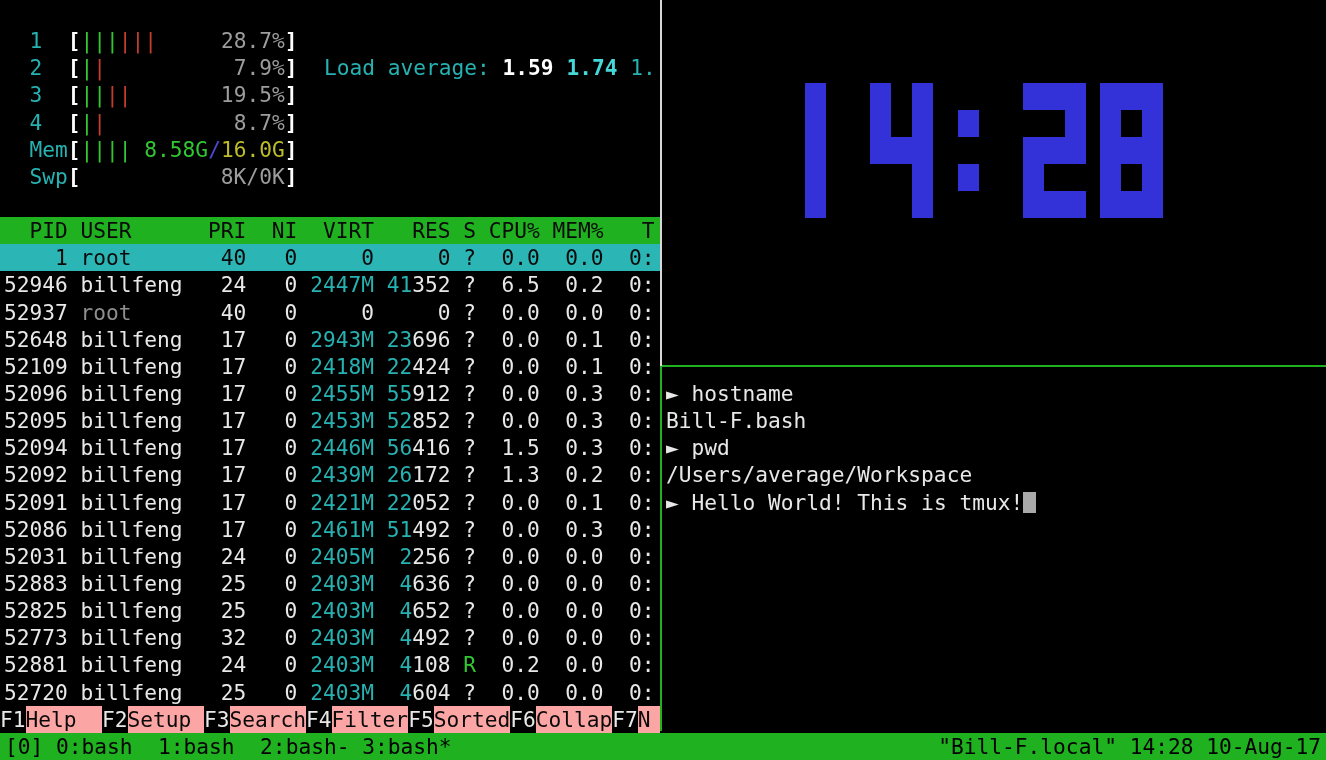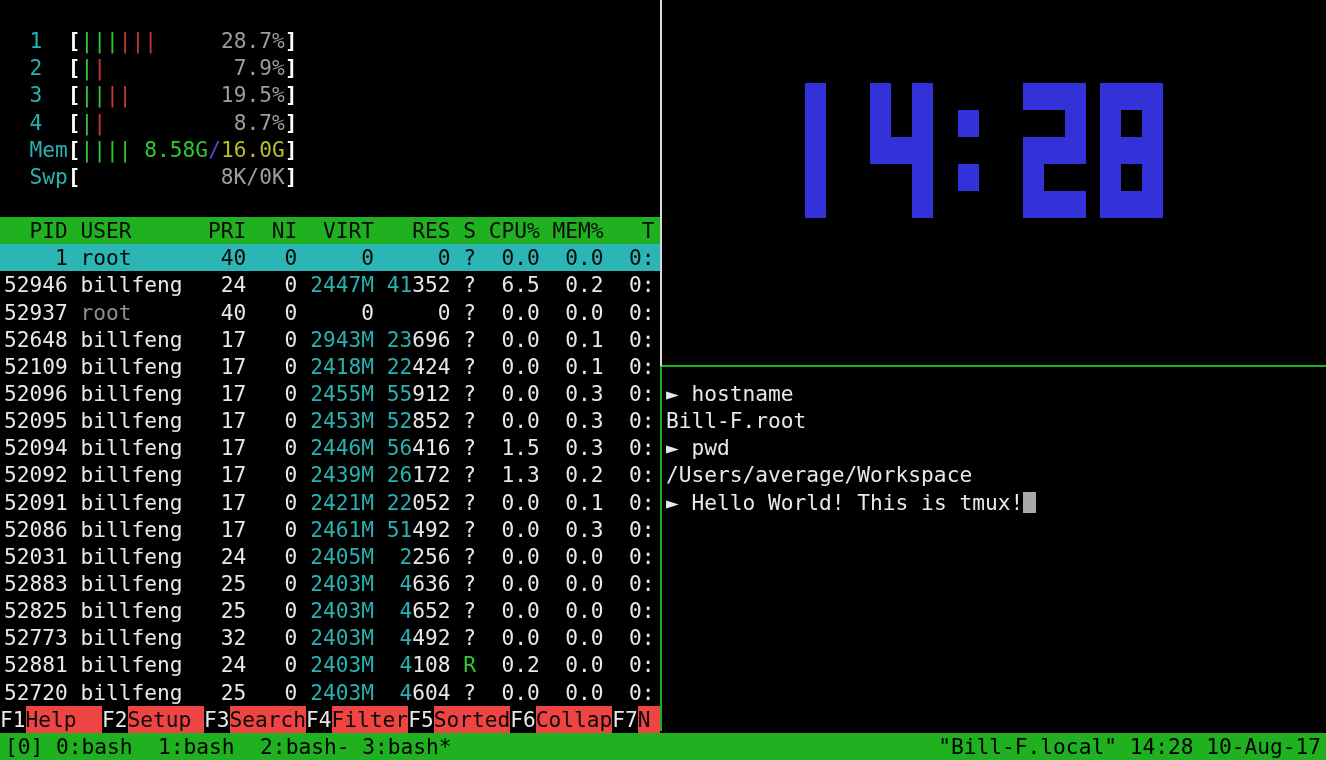--- a/index.html
+++ b/index.html
@@ -16,21 +16,21 @@
   .c-red{color:#c43c30;}
   .c-gray{color:#9d9d9d;}
   .c-yellow{color:#bdbd2a;}
   .c-blue{color:#4a4ad1;}
   .c-dim{color:#8f8f8f;}
   .htop-header{background:#1fb11f;color:#0a0a0a;}
   .proc{color:#e8e8e8;}
   .selected{background:#2cb5b5;}
   .selected .ib, .selected span{color:#0a0a0a !important;font-weight:normal !important;}
   .fk-key{color:#e8e8e8;}
-  .fk-label{background:#ef4444;color:#0a0a0a;}
+  .fk-label{background:#fca5a5;color:#0a0a0a;}
   .statusbar{position:absolute;left:0;top:733px;width:1326px;height:28px;background:#1fb11f;
              color:#000000;line-height:28px;white-space:pre;}
   .status-right{position:absolute;right:5px;top:0;}
   .divv-top{position:absolute;left:660px;top:0;width:2px;height:366px;background:#d8d8d8;}
   .divv-bot{position:absolute;left:660px;top:366px;width:2px;height:365px;background:#1fb11f;}
   .divh{position:absolute;left:662px;top:365px;width:664px;height:2px;background:#1fb11f;}
   .clk{position:absolute;width:21px;height:27px;background:#3232d8;}
   .term-line{color:#e8e8e8;}
   .cursor{display:inline-block;width:13px;height:21px;background:#a9a9a9;transform:translateY(3px);}
 </style>
@@ -41,20 +41,21 @@
 
   <div id="htop-meters">
       <div class="trow" style="top: 27px; left: 0px; padding-left: 4px; width: 656px;"><span class="c-cyan">  1  </span><span class="c-whiteb">[</span><span class="c-green">|||</span><span class="c-red">|||</span><span class="c-gray">     28.7%</span><span class="c-whiteb">]</span></div>
       <div class="trow" style="top: 54px; left: 0px; padding-left: 4px; width: 656px;"><span class="c-cyan">  2  </span><span class="c-whiteb">[</span><span class="c-green">|</span><span class="c-red">|</span><span class="c-gray">          7.9%</span><span class="c-whiteb">]</span></div>
       <div class="trow" style="top: 81px; left: 0px; padding-left: 4px; width: 656px;"><span class="c-cyan">  3  </span><span class="c-whiteb">[</span><span class="c-green">||</span><span class="c-red">||</span><span class="c-gray">       19.5%</span><span class="c-whiteb">]</span></div>
       <div class="trow" style="top: 109px; left: 0px; padding-left: 4px; width: 656px;"><span class="c-cyan">  4  </span><span class="c-whiteb">[</span><span class="c-green">|</span><span class="c-red">|</span><span class="c-gray">          8.7%</span><span class="c-whiteb">]</span></div>
       <div class="trow" style="top: 136px; left: 0px; padding-left: 4px; width: 656px;"><span class="c-cyan">  Mem</span><span class="c-whiteb">[</span><span class="c-green">||||</span><span class="c-green"> 8.58G</span><span class="c-blue">/</span><span class="c-yellow">16.0G</span><span class="c-whiteb">]</span></div>
       <div class="trow" style="top: 163px; left: 0px; padding-left: 4px; width: 656px;"><span class="c-cyan">  Swp</span><span class="c-whiteb">[</span><span class="c-gray">           8K/0K</span><span class="c-whiteb">]</span></div>
     </div>
 
+  <div class="trow" style="left:324px;top:54px"><span class="c-cyan">Load average: </span><span class="c-whiteb">1.59 </span><span class="c-cyanb">1.74</span><span class="c-cyan"> 1.</span></div>
 
   <div id="htop-table">
       <div class="trow htop-header" style="top: 217px; left: 0px; padding-left: 4px; width: 656px;"><span class="ib" style="width: 5ch; text-align: right;">  PID</span><span class="ib"> </span><span class="ib" style="width: 10ch; text-align: left;">USER      </span><span class="ib" style="width: 3ch; text-align: right;">PRI</span><span class="ib"> </span><span class="ib" style="width: 3ch; text-align: right;"> NI</span><span class="ib"> </span><span class="ib" style="width: 5ch; text-align: right;"> VIRT</span><span class="ib"> </span><span class="ib" style="width: 5ch; text-align: right;">  RES</span><span class="ib"> </span><span class="ib" style="width: 1ch; text-align: left;">S</span><span class="ib"> </span><span class="ib" style="width: 4ch; text-align: right;">CPU%</span><span class="ib"> </span><span class="ib" style="width: 4ch; text-align: right;">MEM%</span><span class="ib"> </span><span class="ib" style="width: 3ch; text-align: right;">  T</span></div>
       <div class="trow proc selected" style="top: 244px; left: 0px; padding-left: 4px; width: 656px;"><span class="ib" style="width: 5ch; text-align: right;">    1</span><span class="ib"> </span><span class="ib" style="width: 10ch; text-align: left;">root</span><span class="ib" style="width: 3ch; text-align: right;"> 40</span><span class="ib"> </span><span class="ib" style="width: 3ch; text-align: right;">  0</span><span class="ib"> </span><span class="ib" style="width: 5ch; text-align: right;">0</span><span class="ib"> </span><span class="ib" style="width: 5ch; text-align: right;"><span></span><span>0</span></span><span class="ib"> </span><span class="ib" style="width: 1ch; text-align: left;">?</span><span class="ib"> </span><span class="ib" style="width: 4ch; text-align: right;"> 0.0</span><span class="ib"> </span><span class="ib" style="width: 4ch; text-align: right;"> 0.0</span><span class="ib"> </span><span class="ib" style="width: 3ch; text-align: right;"> 0:</span></div>
       <div class="trow proc" style="top: 271px; left: 0px; padding-left: 4px; width: 656px;"><span class="ib" style="width: 5ch; text-align: right;">52946</span><span class="ib"> </span><span class="ib" style="width: 10ch; text-align: left;">billfeng</span><span class="ib" style="width: 3ch; text-align: right;"> 24</span><span class="ib"> </span><span class="ib" style="width: 3ch; text-align: right;">  0</span><span class="ib"> </span><span class="ib c-cyan" style="width: 5ch; text-align: right;">2447M</span><span class="ib"> </span><span class="ib" style="width: 5ch; text-align: right;"><span class="c-cyan">41</span><span>352</span></span><span class="ib"> </span><span class="ib" style="width: 1ch; text-align: left;">?</span><span class="ib"> </span><span class="ib" style="width: 4ch; text-align: right;"> 6.5</span><span class="ib"> </span><span class="ib" style="width: 4ch; text-align: right;"> 0.2</span><span class="ib"> </span><span class="ib" style="width: 3ch; text-align: right;"> 0:</span></div>
       <div class="trow proc" style="top: 299px; left: 0px; padding-left: 4px; width: 656px;"><span class="ib" style="width: 5ch; text-align: right;">52937</span><span class="ib"> </span><span class="ib c-dim" style="width: 10ch; text-align: left;">root</span><span class="ib" style="width: 3ch; text-align: right;"> 40</span><span class="ib"> </span><span class="ib" style="width: 3ch; text-align: right;">  0</span><span class="ib"> </span><span class="ib" style="width: 5ch; text-align: right;">0</span><span class="ib"> </span><span class="ib" style="width: 5ch; text-align: right;"><span></span><span>0</span></span><span class="ib"> </span><span class="ib" style="width: 1ch; text-align: left;">?</span><span class="ib"> </span><span class="ib" style="width: 4ch; text-align: right;"> 0.0</span><span class="ib"> </span><span class="ib" style="width: 4ch; text-align: right;"> 0.0</span><span class="ib"> </span><span class="ib" style="width: 3ch; text-align: right;"> 0:</span></div>
       <div class="trow proc" style="top: 326px; left: 0px; padding-left: 4px; width: 656px;"><span class="ib" style="width: 5ch; text-align: right;">52648</span><span class="ib"> </span><span class="ib" style="width: 10ch; text-align: left;">billfeng</span><span class="ib" style="width: 3ch; text-align: right;"> 17</span><span class="ib"> </span><span class="ib" style="width: 3ch; text-align: right;">  0</span><span class="ib"> </span><span class="ib c-cyan" style="width: 5ch; text-align: right;">2943M</span><span class="ib"> </span><span class="ib" style="width: 5ch; text-align: right;"><span class="c-cyan">23</span><span>696</span></span><span class="ib"> </span><span class="ib" style="width: 1ch; text-align: left;">?</span><span class="ib"> </span><span class="ib" style="width: 4ch; text-align: right;"> 0.0</span><span class="ib"> </span><span class="ib" style="width: 4ch; text-align: right;"> 0.1</span><span class="ib"> </span><span class="ib" style="width: 3ch; text-align: right;"> 0:</span></div>
       <div class="trow proc" style="top: 353px; left: 0px; padding-left: 4px; width: 656px;"><span class="ib" style="width: 5ch; text-align: right;">52109</span><span class="ib"> </span><span class="ib" style="width: 10ch; text-align: left;">billfeng</span><span class="ib" style="width: 3ch; text-align: right;"> 17</span><span class="ib"> </span><span class="ib" style="width: 3ch; text-align: right;">  0</span><span class="ib"> </span><span class="ib c-cyan" style="width: 5ch; text-align: right;">2418M</span><span class="ib"> </span><span class="ib" style="width: 5ch; text-align: right;"><span class="c-cyan">22</span><span>424</span></span><span class="ib"> </span><span class="ib" style="width: 1ch; text-align: left;">?</span><span class="ib"> </span><span class="ib" style="width: 4ch; text-align: right;"> 0.0</span><span class="ib"> </span><span class="ib" style="width: 4ch; text-align: right;"> 0.1</span><span class="ib"> </span><span class="ib" style="width: 3ch; text-align: right;"> 0:</span></div>
       <div class="trow proc" style="top: 380px; left: 0px; padding-left: 4px; width: 656px;"><span class="ib" style="width: 5ch; text-align: right;">52096</span><span class="ib"> </span><span class="ib" style="width: 10ch; text-align: left;">billfeng</span><span class="ib" style="width: 3ch; text-align: right;"> 17</span><span class="ib"> </span><span class="ib" style="width: 3ch; text-align: right;">  0</span><span class="ib"> </span><span class="ib c-cyan" style="width: 5ch; text-align: right;">2455M</span><span class="ib"> </span><span class="ib" style="width: 5ch; text-align: right;"><span class="c-cyan">55</span><span>912</span></span><span class="ib"> </span><span class="ib" style="width: 1ch; text-align: left;">?</span><span class="ib"> </span><span class="ib" style="width: 4ch; text-align: right;"> 0.0</span><span class="ib"> </span><span class="ib" style="width: 4ch; text-align: right;"> 0.3</span><span class="ib"> </span><span class="ib" style="width: 3ch; text-align: right;"> 0:</span></div>
       <div class="trow proc" style="top: 407px; left: 0px; padding-left: 4px; width: 656px;"><span class="ib" style="width: 5ch; text-align: right;">52095</span><span class="ib"> </span><span class="ib" style="width: 10ch; text-align: left;">billfeng</span><span class="ib" style="width: 3ch; text-align: right;"> 17</span><span class="ib"> </span><span class="ib" style="width: 3ch; text-align: right;">  0</span><span class="ib"> </span><span class="ib c-cyan" style="width: 5ch; text-align: right;">2453M</span><span class="ib"> </span><span class="ib" style="width: 5ch; text-align: right;"><span class="c-cyan">52</span><span>852</span></span><span class="ib"> </span><span class="ib" style="width: 1ch; text-align: left;">?</span><span class="ib"> </span><span class="ib" style="width: 4ch; text-align: right;"> 0.0</span><span class="ib"> </span><span class="ib" style="width: 4ch; text-align: right;"> 0.3</span><span class="ib"> </span><span class="ib" style="width: 3ch; text-align: right;"> 0:</span></div>
@@ -114,21 +115,21 @@
       <div class="clk" style="left: 1142px; top: 137px;"></div>
       <div class="clk" style="left: 1100px; top: 164px;"></div>
       <div class="clk" style="left: 1142px; top: 164px;"></div>
       <div class="clk" style="left: 1100px; top: 191px;"></div>
       <div class="clk" style="left: 1121px; top: 191px;"></div>
       <div class="clk" style="left: 1142px; top: 191px;"></div>
     </div>
 
   <div id="terminal">
       <div class="trow term-line" style="left: 666px; top: 380px;"><span>► </span><span>hostname</span></div>
-      <div class="trow term-line" style="left: 666px; top: 407px;"><span>Bill-F.root</span></div>
+      <div class="trow term-line" style="left: 666px; top: 407px;"><span>Bill-F.bash</span></div>
       <div class="trow term-line" style="left: 666px; top: 434px;"><span>► </span><span>pwd</span></div>
       <div class="trow term-line" style="left: 666px; top: 461px;"><span>/Users/average/Workspace</span></div>
       <div class="trow term-line" style="left: 666px; top: 489px;"><span>► </span><span>Hello World! This is tmux!</span><span class="cursor"></span></div>
     </div>
 
   <div class="statusbar"><span style="padding-left:5px">[0] 0:bash  1:bash  2:bash- 3:bash*</span><span class="status-right">"Bill-F.local" 14:28 10-Aug-17</span></div>
 
 </div>
 
 </body></html>

